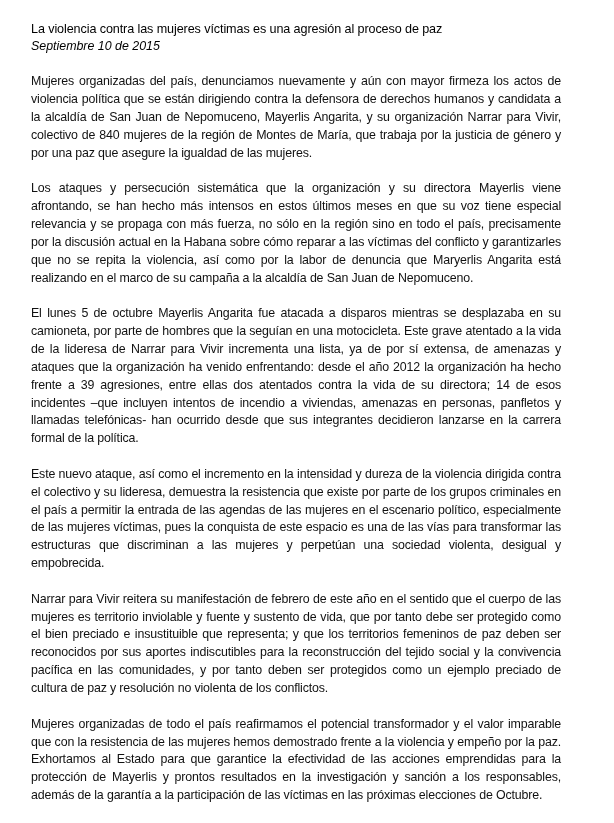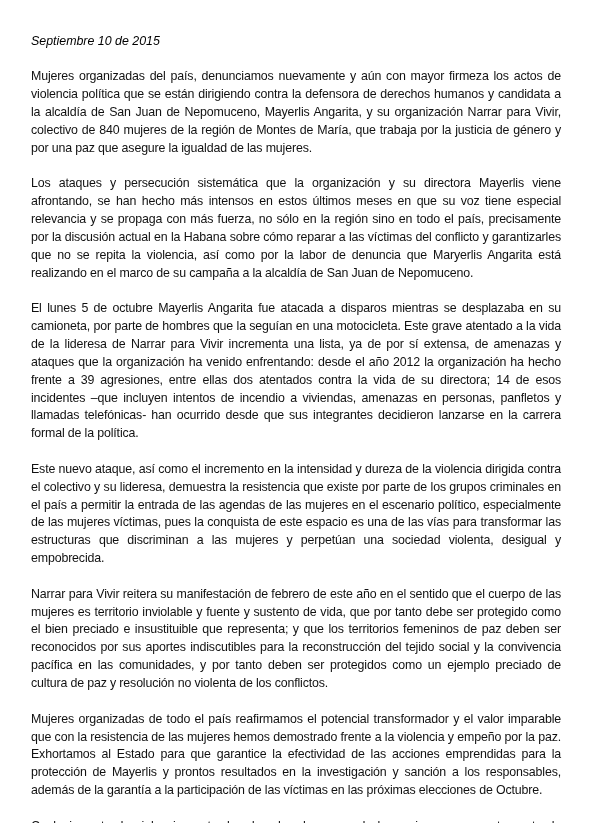--- a/index.html
+++ b/index.html
@@ -26,34 +26,35 @@
     .doc-title {
       font-weight: normal;
       font-size: 12.6px;
       margin: 0;
       line-height: 17px;
       letter-spacing: -0.1px;
       color: #000;
     }
     .doc-date {
       font-style: italic;
-      margin: 12px 0 18px 0;
+      margin: 0 0 18px 0;
       line-height: 17px;
       color: #000;
     }
     .para {
       margin: 0 0 17.5px 0;
       text-align: justify;
       letter-spacing: -0.15px;
     }
   </style>
 </head>
 <body>
 
 <div class="page">
+  <h1 class="doc-title">La violencia contra las mujeres víctimas es una agresión al proceso de paz</h1>
   <p class="doc-date">Septiembre 10 de 2015</p>
 
   <p class="para">Mujeres organizadas del país, denunciamos nuevamente y aún con mayor firmeza  los actos de violencia política que se están dirigiendo contra la defensora de derechos humanos y candidata a la alcaldía de San Juan de Nepomuceno, Mayerlis Angarita, y su organización Narrar para Vivir, colectivo de 840 mujeres de la región de Montes de María, que trabaja por la justicia de género y por una paz que asegure la igualdad de las mujeres.</p>
   <p class="para">Los ataques y persecución sistemática que la organización y su directora Mayerlis viene afrontando, se han hecho  más intensos en estos últimos meses en que su voz tiene especial relevancia y se propaga con más fuerza, no sólo en la región sino en todo el país, precisamente por la discusión actual en la Habana sobre cómo reparar a las víctimas del conflicto y garantizarles que no se repita la violencia, así como por la labor de denuncia que Maryerlis Angarita está realizando en el marco de su campaña a la alcaldía de San Juan de Nepomuceno.</p>
   <p class="para">El lunes 5 de octubre Mayerlis Angarita fue atacada a disparos mientras se desplazaba en su camioneta, por parte de hombres que la seguían en una motocicleta. Este grave atentado a la vida de la lideresa de Narrar para Vivir incrementa una lista, ya de por sí extensa, de amenazas y ataques que la organización ha venido enfrentando: desde el año 2012 la organización ha hecho frente a 39 agresiones, entre ellas dos atentados contra la vida de su directora; 14 de esos incidentes –que incluyen intentos de incendio a viviendas, amenazas en personas, panfletos y llamadas telefónicas- han ocurrido desde que sus integrantes decidieron lanzarse en la carrera formal de la política.</p>
   <p class="para">Este nuevo ataque, así como el incremento en la intensidad y dureza de la violencia dirigida contra el colectivo y su lideresa, demuestra la resistencia que existe por parte de los grupos criminales en el país a permitir la entrada de las agendas de las mujeres en el escenario político, especialmente de las mujeres víctimas, pues la conquista de este espacio es una de las vías para transformar las estructuras que discriminan a las mujeres y perpetúan una sociedad violenta, desigual  y empobrecida.</p>
   <p class="para">Narrar para Vivir reitera su manifestación de febrero de este año en el sentido que el cuerpo de las mujeres es territorio inviolable y fuente y sustento de vida, que por tanto debe ser protegido como el bien preciado e insustituible que representa; y que los territorios femeninos de paz deben ser reconocidos por sus aportes indiscutibles para la reconstrucción del tejido social y la convivencia pacífica en las comunidades, y por tanto deben ser protegidos como un ejemplo preciado de cultura de paz y resolución no violenta de los conflictos.</p>
   <p class="para">Mujeres organizadas de todo el país reafirmamos el potencial transformador y el valor imparable que con la resistencia de las mujeres hemos demostrado frente a la violencia y empeño por la paz. Exhortamos al Estado para que garantice la efectividad de las acciones emprendidas para la protección de Mayerlis y prontos resultados en la investigación y sanción a los responsables, además de la garantía a la participación de las víctimas en las próximas elecciones de Octubre.</p>
   <p class="para">Cualquier acto de violencia contra los derechos humanos de las mujeres es un acto contra la humanidad, y debe ser repudiado y frenado por parte de toda la sociedad.</p>
 </div>

